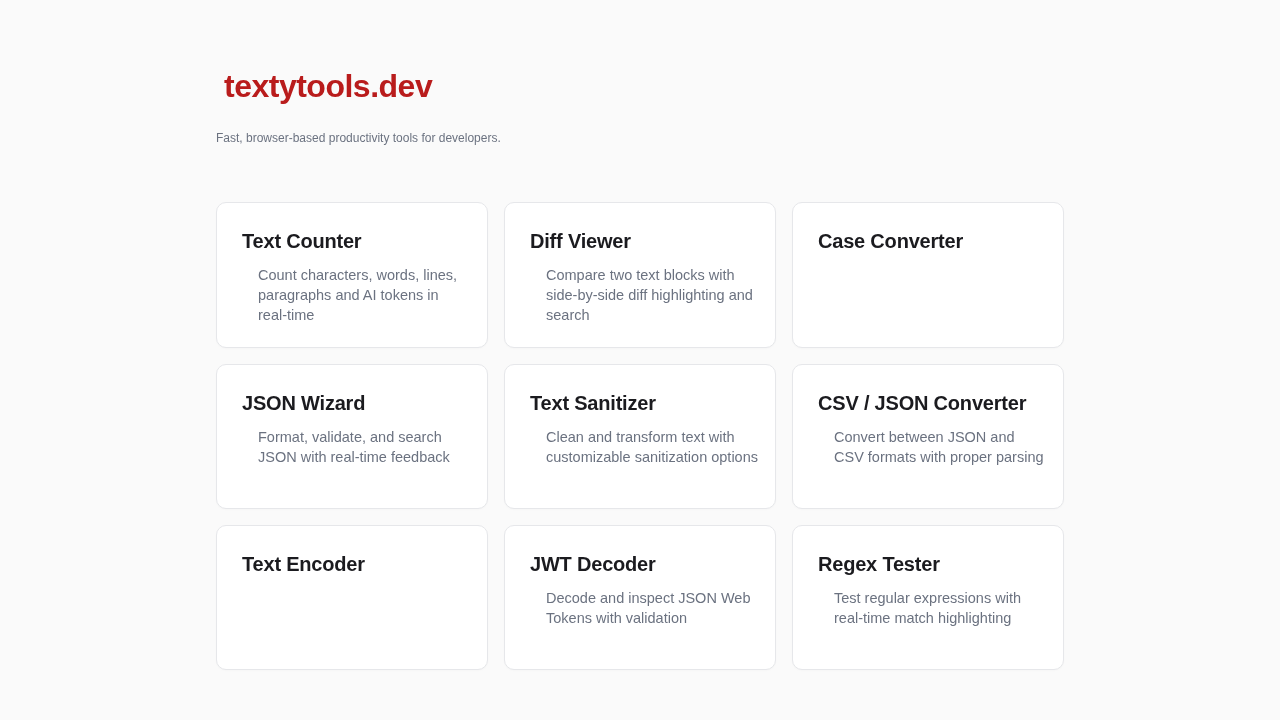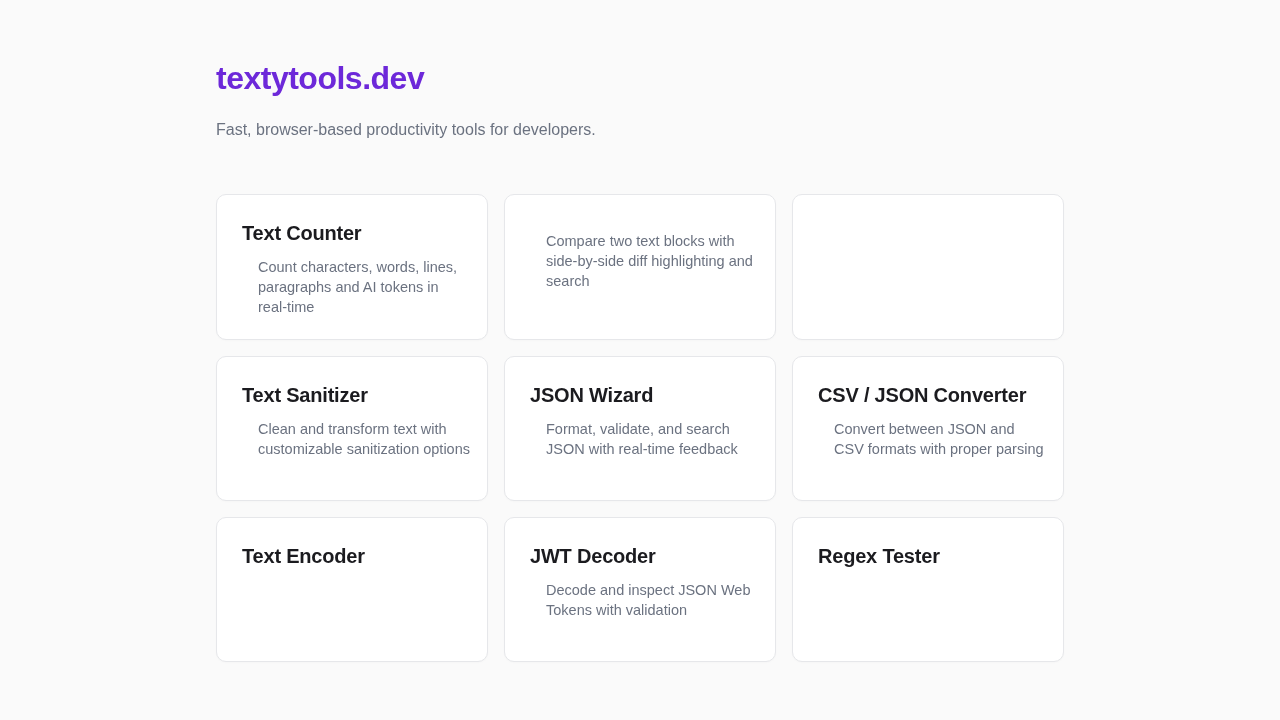--- a/index.html
+++ b/index.html
@@ -12,30 +12,30 @@
     background: #fafafa;
     font-family: "Liberation Sans", sans-serif;
     -webkit-font-smoothing: antialiased;
   }
   .page {
     width: 848px;
     margin: 0 auto;
     padding-top: 58px;
   }
   .site-title {
-    margin: 0;
+    margin: 8px;
     font-size: 32px;
     line-height: 40px;
     font-weight: 700;
     letter-spacing: -0.5px;
-    color: #6d28d9;
+    color: #b91c1c;
   }
   .site-subtitle {
     margin: 20px 0 0 0;
-    font-size: 16px;
+    font-size: 12px;
     line-height: 24px;
     color: #6b7280;
   }
   .tool-grid {
     margin-top: 52px;
     display: grid;
     grid-template-columns: repeat(3, 1fr);
     gap: 16px;
   }
   .card {
@@ -72,48 +72,51 @@
   <p class="site-subtitle">Fast, browser-based productivity tools for developers.</p>
 
   <div class="tool-grid">
 
     <div class="card">
       <h2 class="card-title">Text Counter</h2>
       <p class="card-desc">Count characters, words, lines, paragraphs and AI tokens in real-time</p>
     </div>
 
     <div class="card">
+      <h2 class="card-title">Diff Viewer</h2>
       <p class="card-desc">Compare two text blocks with side-by-side diff highlighting and search</p>
     </div>
 
     <div class="card">
+      <h2 class="card-title">Case Converter</h2>
+    </div>
+
+    <div class="card">
+      <h2 class="card-title">JSON Wizard</h2>
+      <p class="card-desc">Format, validate, and search JSON with real-time feedback</p>
     </div>
 
     <div class="card">
       <h2 class="card-title">Text Sanitizer</h2>
       <p class="card-desc">Clean and transform text with customizable sanitization options</p>
-    </div>
-
-    <div class="card">
-      <h2 class="card-title">JSON Wizard</h2>
-      <p class="card-desc">Format, validate, and search JSON with real-time feedback</p>
     </div>
 
     <div class="card">
       <h2 class="card-title">CSV / JSON Converter</h2>
       <p class="card-desc">Convert between JSON and CSV formats with proper parsing</p>
     </div>
 
     <div class="card">
       <h2 class="card-title">Text Encoder</h2>
     </div>
 
     <div class="card">
       <h2 class="card-title">JWT Decoder</h2>
       <p class="card-desc">Decode and inspect JSON Web Tokens with validation</p>
     </div>
 
     <div class="card">
       <h2 class="card-title">Regex Tester</h2>
+      <p class="card-desc">Test regular expressions with real-time match highlighting</p>
     </div>
 
   </div>
 </div>
 
 </body></html>

